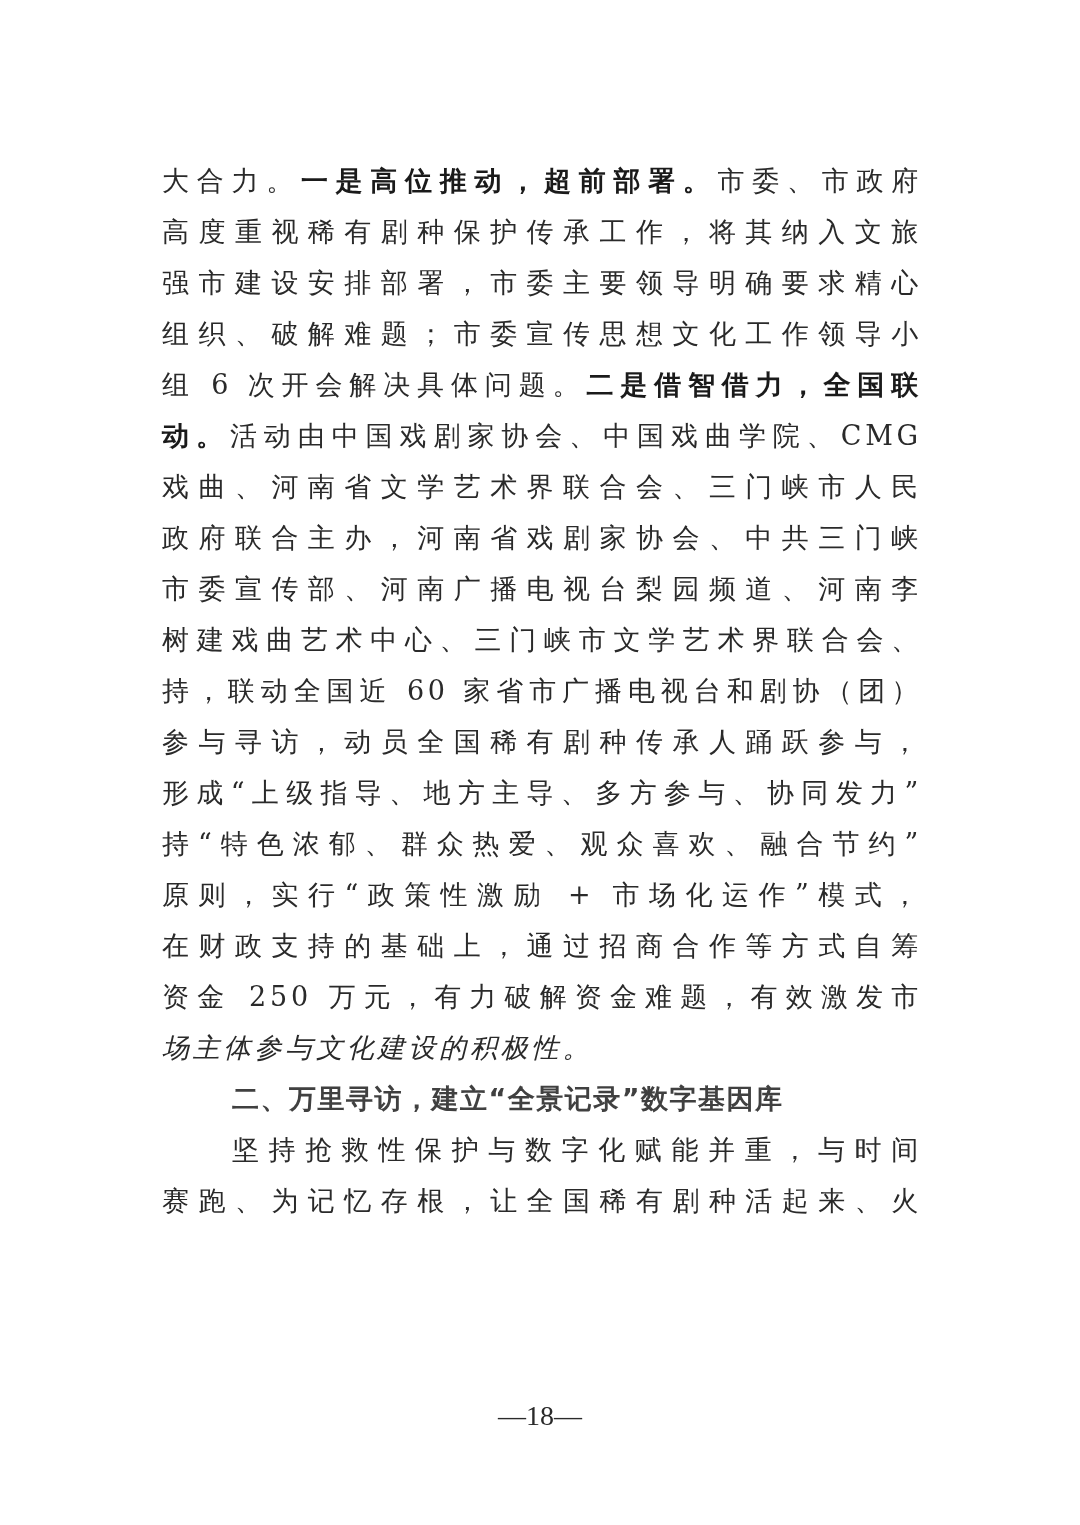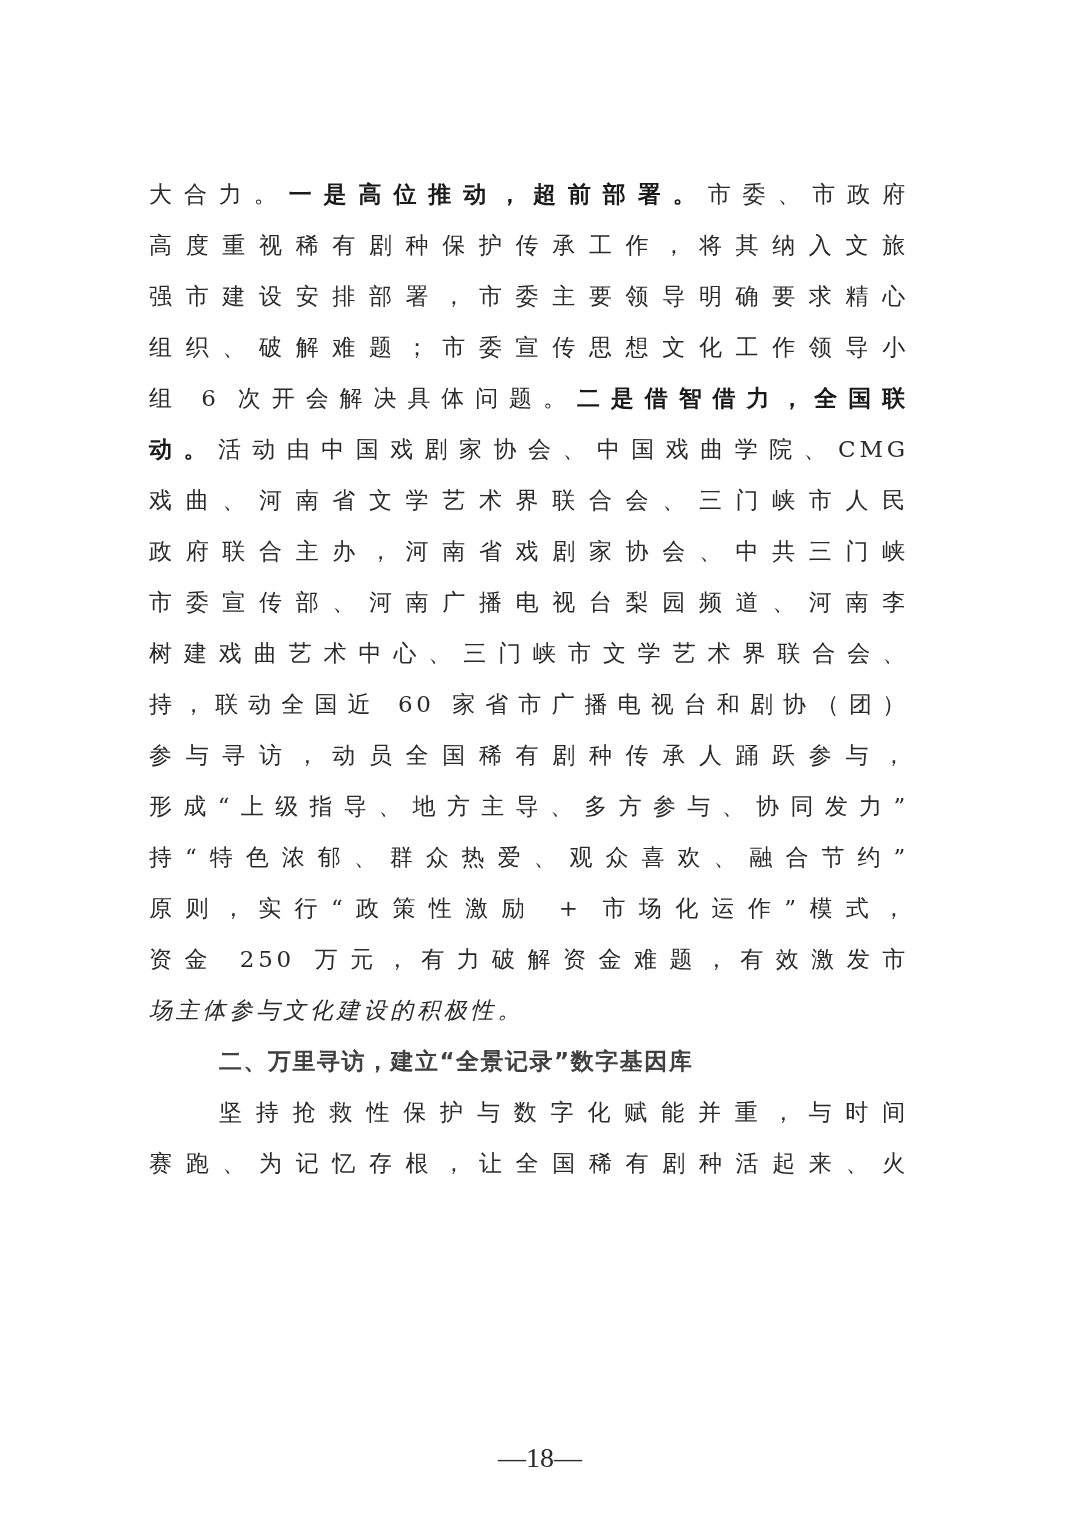--- a/index.html
+++ b/index.html
@@ -16,30 +16,29 @@
     .page {
       position: absolute;
       left: 0;
       top: 0;
       width: 1080px;
       height: 1525px;
       background: #ffffff;
     }
     .body-text {
       position: absolute;
-      left: 149px;
+      left: 162px;
       top: 155px;
       width: 760px;
       font-family: "DejaVu Serif", "Liberation Serif", serif;
-      font-size: 23px;
+      font-size: 27px;
       line-height: 51px;
       color: #2a2a2a;
       letter-spacing: 3.8px;
       text-align: justify;
-      margin-top: 14px;
     }
     .line {
       display: block;
       white-space: nowrap;
       height: 51px;
       text-align-last: justify;
       text-align: justify;
     }
     .line.last {
       text-align-last: left;
@@ -63,21 +62,20 @@
     }
     .page-number {
       position: absolute;
       left: 0;
       width: 1080px;
       top: 1400px;
       text-align: center;
       font-family: "Liberation Serif", "DejaVu Serif", serif;
       font-size: 28px;
       color: #2a2a2a;
-      margin-top: 42px;
     }
   </style>
 </head>
 <body>
 
 <div class="page">
   <div class="body-text">
     <div id="lines-container">
         <div class="line"><span>大合力。</span><span class="b">一是高位推动，超前部署。</span><span>市委、市政府</span></div>
         <div class="line"><span>高度重视稀有剧种保护传承工作，将其纳入文旅</span></div>
@@ -87,20 +85,21 @@
         <div class="line"><span class="b">动。</span><span>活动由中国戏剧家协会、中国戏曲学院、CMG</span></div>
         <div class="line"><span>戏曲、河南省文学艺术界联合会、三门峡市人民</span></div>
         <div class="line"><span>政府联合主办，河南省戏剧家协会、中共三门峡</span></div>
         <div class="line"><span>市委宣传部、河南广播电视台梨园频道、河南李</span></div>
         <div class="line"><span>树建戏曲艺术中心、三门峡市文学艺术界联合会、</span></div>
         <div class="line"><span>持，联动全国近 60 家省市广播电视台和剧协（团）</span></div>
         <div class="line"><span>参与寻访，动员全国稀有剧种传承人踊跃参与，</span></div>
         <div class="line"><span>形成“上级指导、地方主导、多方参与、协同发力”</span></div>
         <div class="line"><span>持“特色浓郁、群众热爱、观众喜欢、融合节约”</span></div>
         <div class="line"><span>原则，实行“政策性激励 + 市场化运作”模式，</span></div>
+        <div class="line"><span>在财政支持的基础上，通过招商合作等方式自筹</span></div>
         <div class="line"><span>资金 250 万元，有力破解资金难题，有效激发市</span></div>
         <div class="line last"><span>场主体参与文化建设的积极性。</span></div>
       </div>
     <div class="line heading">二、万里寻访，建立“全景记录”数字基因库</div>
     <div class="line indent">坚持抢救性保护与数字化赋能并重，与时间</div>
     <div class="line">赛跑、为记忆存根，让全国稀有剧种活起来、火</div>
   </div>
   <div class="page-number">—18—</div>
 </div>
 

